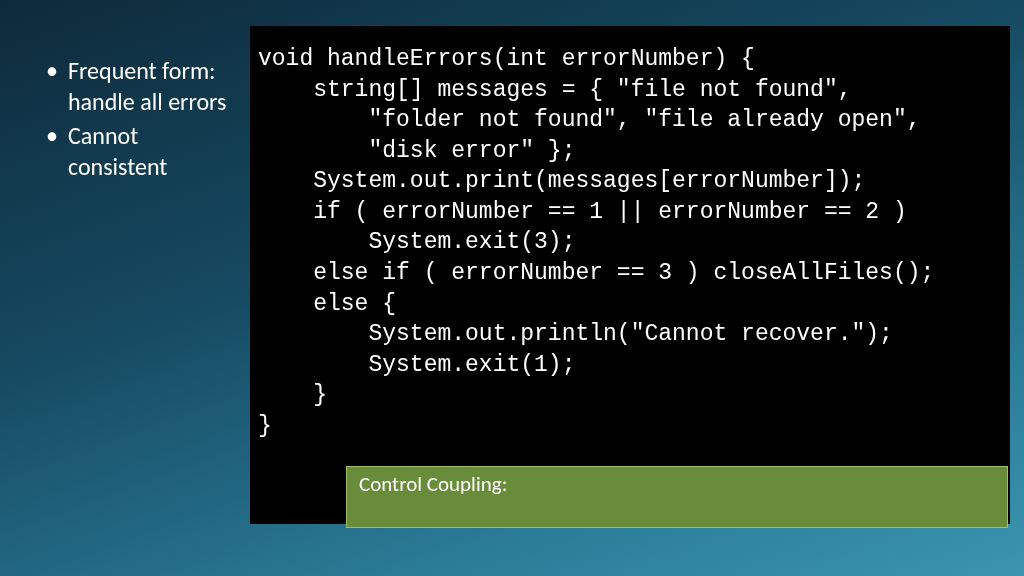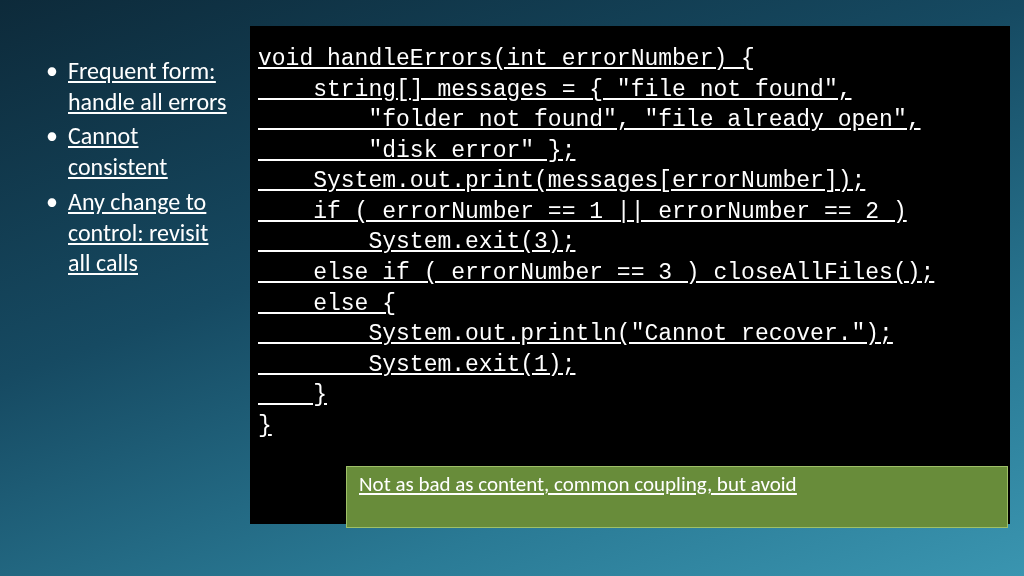--- a/index.html
+++ b/index.html
@@ -1,15 +1,15 @@
 <!DOCTYPE html>
 <html><head>
 <meta charset="utf-8">
 <style>
-  * { margin: 0; padding: 0; box-sizing: border-box; text-decoration: underline; }
+  * { margin: 0; padding: 0; box-sizing: border-box; }
   html, body { width: 1024px; height: 576px; overflow: hidden; }
   body {
     background: linear-gradient(160deg, #0d2a3a 0%, #164a62 40%, #2a7a95 75%, #3a95b0 100%);
     font-family: "Segoe UI", Calibri, sans-serif;
     color: #ffffff;
     position: relative;
   }
   .slide {
     position: relative;
     width: 100%;
@@ -72,35 +72,34 @@
 </style>
 </head>
 <body>
 
 <div class="slide">
 
   <div class="bullets">
     <ul>
       <li>Frequent form: handle all errors</li>
       <li>Cannot consistent</li>
-      <li>Any change to control: revisit all calls</li>
     </ul>
   </div>
 
   <div class="code-box">void handleErrors(int errorNumber) {
     string[] messages = { "file not found",
         "folder not found", "file already open",
         "disk error" };
     System.out.print(messages[errorNumber]);
     if ( errorNumber == 1 || errorNumber == 2 )
         System.exit(3);
     else if ( errorNumber == 3 ) closeAllFiles();
     else {
         System.out.println("Cannot recover.");
         System.exit(1);
     }
 }</div>
 
   <div class="callout">
-    <div>Not as bad as content, common coupling, but avoid</div>
+    <div>Control Coupling:</div>
   </div>
 
 </div>
 
 </body></html>

